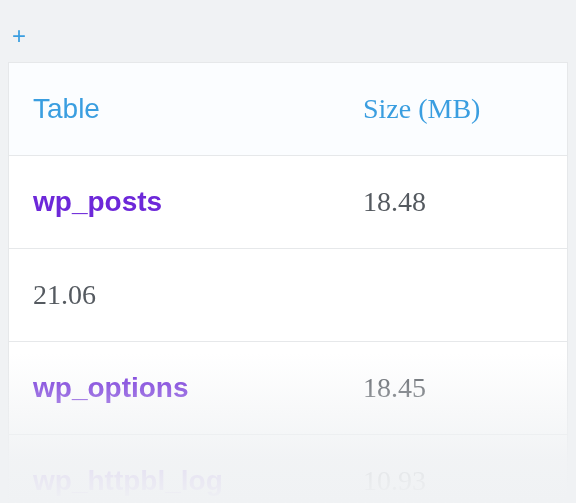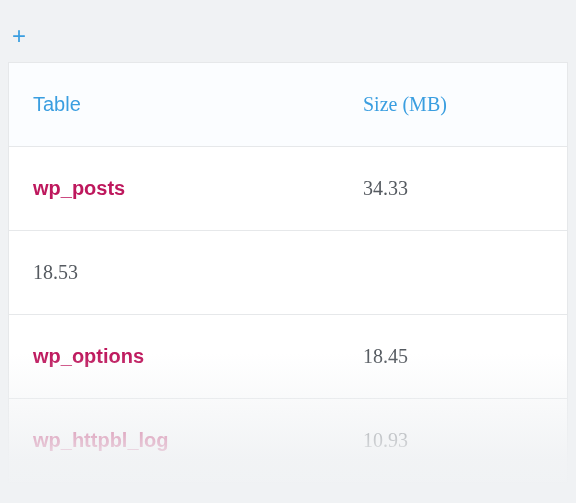--- a/index.html
+++ b/index.html
@@ -2,22 +2,22 @@
 <html><head>
 <meta charset="utf-8">
 <style>
   html,body{margin:0;padding:0;width:576px;height:503px;background:#f0f2f4;font-family:-apple-system,BlinkMacSystemFont,"Segoe UI",Helvetica,Arial,sans-serif;}
   .page{position:relative;width:576px;height:503px;overflow:hidden;}
   .options{display:flex;align-items:center;gap:8px;padding:24px 0 14px 12px;color:#3a9ee0;font-size:24px;font-weight:400;cursor:pointer;user-select:none;}
   .options .plus{font-size:24px;line-height:1;}
   .table{margin:0 8px;border:1px solid #e6e8ea;border-bottom:none;background:#fff;}
   .row{display:flex;align-items:center;border-bottom:1px solid #e6e8ea;}
   .row.header{background:#fbfdff;}
-  .cell{padding:30px 24px;font-size:20px;}
-  .cell.name{flex:1;color:#be185d;font-weight:600;}
+  .cell{padding:30px 24px;font-size:28px;}
+  .cell.name{flex:1;color:#6d28d9;font-weight:600;}
   .cell.size{width:180px;color:#555a60;font-weight:500;font-family:Liberation Serif, serif;}
   .row.header .cell{color:#3a9ee0;font-weight:500;}
   
   .fade{position:absolute;left:0;right:0;bottom:0;height:150px;pointer-events:none;
         background:linear-gradient(to bottom, rgba(240,242,244,0) 0%, rgba(240,242,244,0.9) 70%, rgba(240,242,244,1) 100%);}
 </style>
 </head>
 <body>
 
 <div class="page">
@@ -27,24 +27,24 @@
   </div>
 
   <div class="table">
     <div class="row header">
       <div class="cell name">Table</div>
       <div class="cell size">Size (MB)</div>
     </div>
 
     <div class="row">
       <div class="cell name">wp_posts</div>
-      <div class="cell size">34.33</div>
+      <div class="cell size">18.48</div>
     </div>
     <div class="row">
-      <div class="cell size">18.53</div>
+      <div class="cell size">21.06</div>
     </div>
     <div class="row">
       <div class="cell name">wp_options</div>
       <div class="cell size">18.45</div>
     </div>
     <div class="row">
       <div class="cell name">wp_httpbl_log</div>
       <div class="cell size">10.93</div>
     </div>
   </div>

